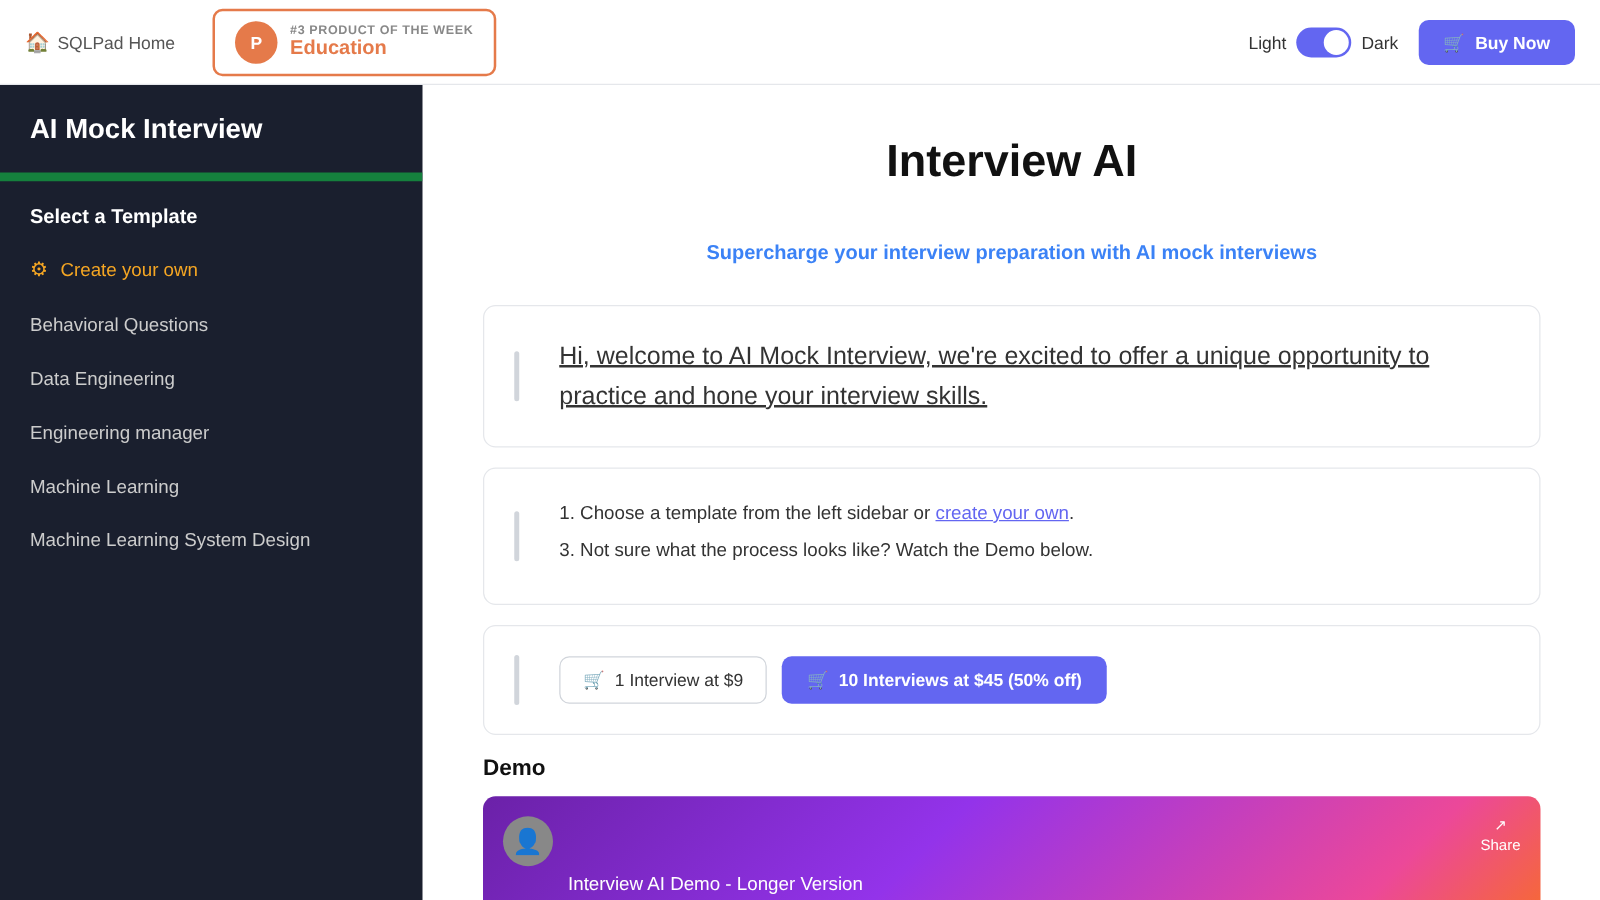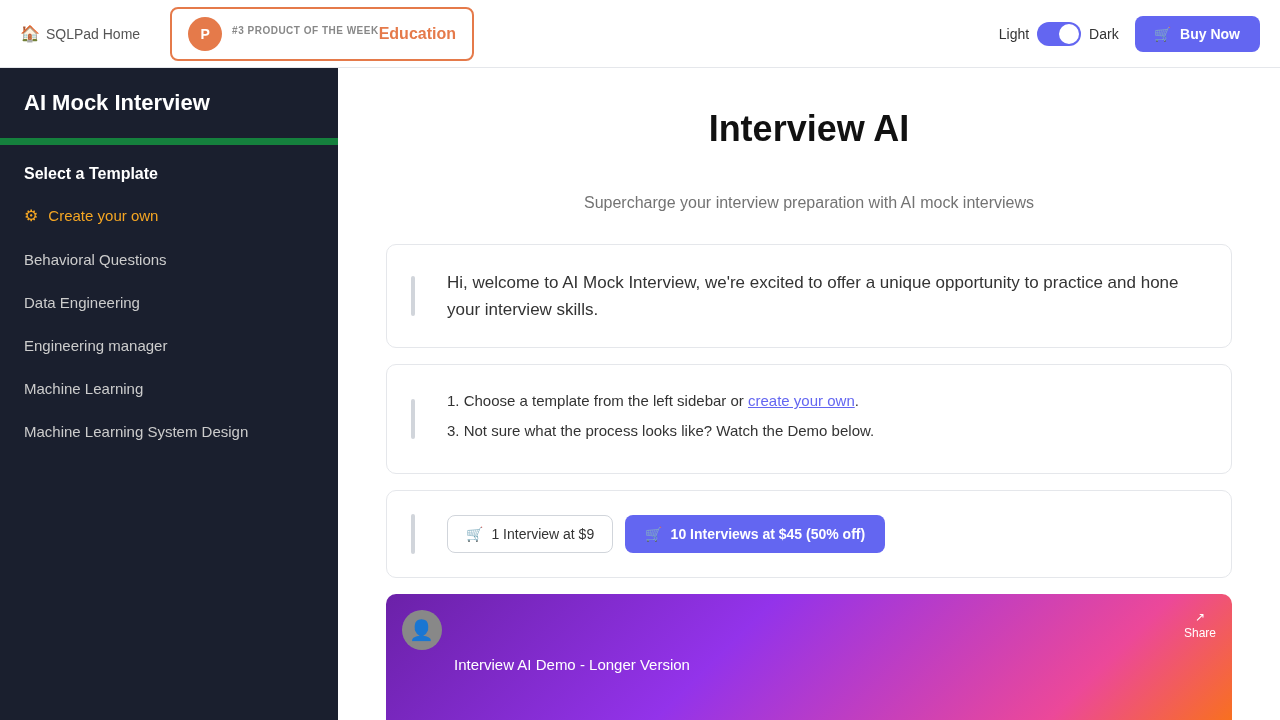--- a/index.html
+++ b/index.html
@@ -20,21 +20,21 @@
     .product-badge {
       display: flex; align-items: center; gap: 10px;
       border: 2px solid #e57a4a; border-radius: 8px;
       padding: 8px 16px; margin-left: 10px;
     }
     .product-badge-icon {
       width: 34px; height: 34px; background: #e57a4a; border-radius: 50%;
       display: flex; align-items: center; justify-content: center;
       color: #fff; font-weight: bold; font-size: 14px; flex-shrink: 0;
     }
-    .product-badge-text { display: flex; flex-direction: row; }
+    .product-badge-text { display: flex; flex-direction: column; }
     .product-badge-top { font-size: 10px; color: #888; font-weight: 600; letter-spacing: 0.5px; text-transform: uppercase; }
     .product-badge-title { font-size: 16px; color: #e57a4a; font-weight: 700; }
 
     .nav-right { margin-left: auto; display: flex; align-items: center; gap: 16px; }
     .theme-label { font-size: 14px; color: #333; }
 
     
     .toggle-wrap { display: flex; align-items: center; gap: 8px; }
     .toggle {
       width: 44px; height: 24px; background: #6366f1; border-radius: 12px;
@@ -68,33 +68,33 @@
       display: flex; align-items: center; gap: 10px;
     }
     .sidebar-item.active { color: #f5a623; }
     .sidebar-item.active .item-icon { color: #f5a623; }
     .item-icon { font-size: 16px; }
 
     
     .content-area { flex: 1; overflow-y: auto; padding: 40px 48px; background: #fff; }
 
     .page-title { font-size: 36px; font-weight: 700; color: #111; text-align: center; margin-bottom: 28px; }
-    .page-subtitle { font-size: 16px; color: #737373; text-align: center; margin-bottom: 32px; font-weight: 400; margin-top: 44px; }
+    .page-subtitle { font-size: 16px; color: #3b82f6; text-align: center; margin-bottom: 32px; font-weight: 700; margin-top: 44px; }
 
     
     .card {
       border: 1px solid #e5e7eb; border-radius: 10px; padding: 24px 24px 24px 60px;
       margin-bottom: 16px; position: relative; background: #fff;
     }
     .card-bar {
       position: absolute; left: 24px; top: 50%; transform: translateY(-50%);
       width: 4px; height: 40px; background: #d1d5db; border-radius: 2px;
     }
 
-    .card-text { font-size: 17px; color: #333; line-height: 1.6; }
+    .card-text { font-size: 20px; color: #333; line-height: 1.6; text-decoration: underline; }
 
     .card-list { list-style: none; }
     .card-list li { font-size: 15px; color: #333; margin-bottom: 6px; line-height: 1.6; }
     .card-list li a { color: #6366f1; text-decoration: underline; }
 
     .card-purchase-text { font-size: 15px; color: #333; margin-bottom: 16px; }
     .purchase-buttons { display: flex; gap: 12px; }
 
     .btn-outline {
       display: flex; align-items: center; gap: 8px;
@@ -215,20 +215,21 @@
             <span>1 Interview at $9</span>
           </button>
           <button class="btn-primary-purchase">
             <span>🛒</span>
             <span>10 Interviews at $45 (50% off)</span>
           </button>
         </div>
       </div>
 
       <div>
+        <div class="demo-label">Demo</div>
         <div class="video-thumb">
           <div class="video-avatar">👤</div>
           <span class="video-title">Interview AI Demo - Longer Version</span>
           <div class="video-share">
             <span>↗</span>
             <span>Share</span>
           </div>
 
         </div>
       </div>

